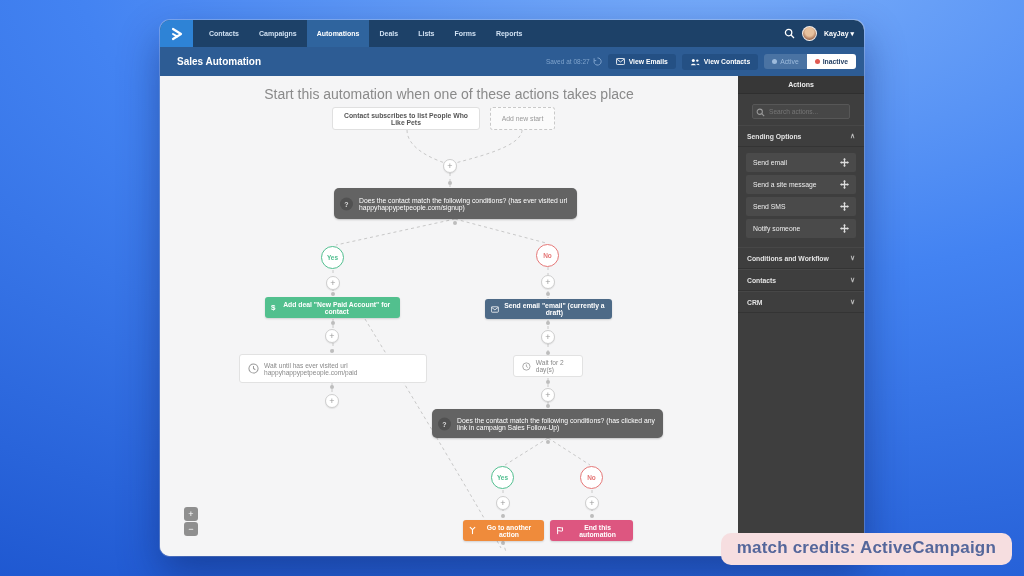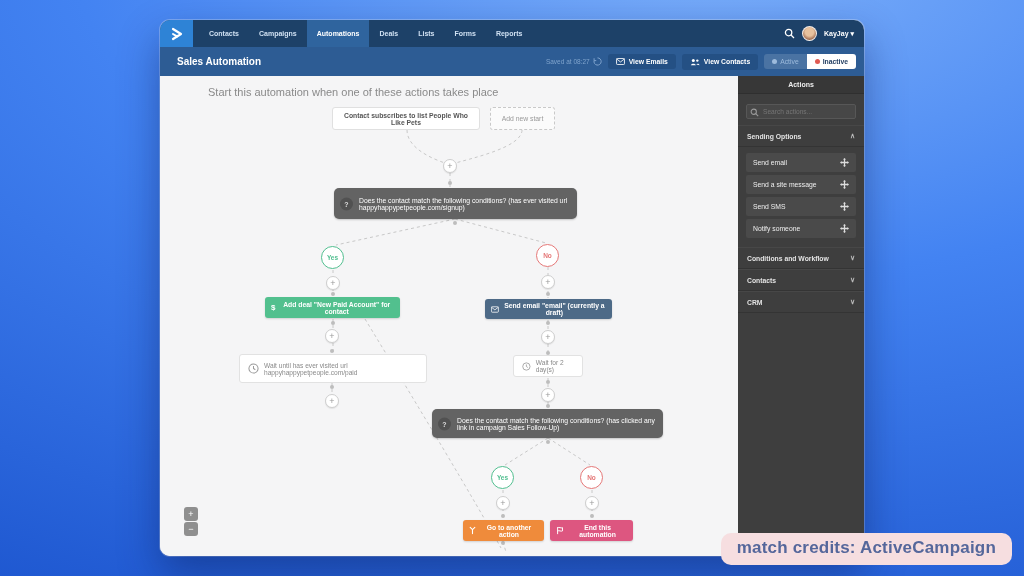--- a/index.html
+++ b/index.html
@@ -35,21 +35,21 @@
             padding:4px 8px; display:flex; align-items:center; gap:4px; cursor:pointer; }
   .toggle { display:flex; border-radius:3px; overflow:hidden; }
   .toggle-active { background:rgba(255,255,255,.14); color:#9dbbdc; font-size:6.8px; padding:4px 8px; display:flex; align-items:center; gap:3px; cursor:pointer; }
   .toggle-inactive { background:#fff; color:#1d3a5f; font-size:6.8px; font-weight:bold; padding:4px 8px; display:flex; align-items:center; gap:3px; cursor:pointer; }
   .dot { width:5px; height:5px; border-radius:50%; display:inline-block; }
   .dot-gray { background:#9dbbdc; } .dot-red { background:#e05a52; }
   
   .main { position:absolute; left:0; top:56px; width:100%; height:480px; display:flex; }
   .canvas { position:relative; width:578px; height:480px; background:#f5f5f6; }
   .canvas svg.connectors { position:absolute; left:0; top:0; }
-  .flow-heading { position:absolute; top:10px; width:100%; color:#8a8a8a; font-size:11px;margin-left:48px; }
+  .flow-heading { position:absolute; top:10px; width:100%; text-align:center; color:#8a8a8a; font-size:14px; }
   .node { position:absolute; display:flex; align-items:center; justify-content:center; gap:4px; text-align:center; }
   .box-white { background:#fff; border:1px solid #e0e0e0; border-radius:3px; font-size:6.8px; font-weight:bold; color:#555; padding:2px 6px; }
   .box-dashed { background:#fbfbfb; border:1px dashed #c9c9c9; border-radius:3px; font-size:6.8px; color:#999; }
   .node-cond { background:#636363; border-radius:5px; color:#fff; font-size:6.8px; text-align:left;
                padding:4px 8px 4px 25px; justify-content:flex-start; box-shadow:0 1px 2px rgba(0,0,0,.2); }
   .q-badge { position:absolute; left:6px; top:50%; transform:translateY(-50%); width:13px; height:13px; border-radius:50%;
              background:#515151; color:#ddd; font-size:7px; font-weight:bold; display:flex; align-items:center; justify-content:center; }
   .node-green { background:#52c08e; } .node-slate { background:#4d6a87; }
   .node-orange { background:#ef8b3b; } .node-pink { background:#dd5680; }
   .node-fill { border-radius:3px; color:#fff; font-size:6.8px; font-weight:bold; padding:2px 6px; box-shadow:0 1px 2px rgba(0,0,0,.15); }
@@ -62,21 +62,21 @@
   .plus { position:absolute; width:14px; height:14px; border-radius:50%; background:#fff; border:1px solid #cecece;
           color:#9a9a9a; font-size:9px; line-height:12px; text-align:center; cursor:pointer; box-shadow:0 1px 1px rgba(0,0,0,.08); }
   .icon-dollar { font-weight:bold; font-size:8px; }
   .zoomctl { position:absolute; left:24px; top:431px; display:flex; flex-direction:column; gap:1px; }
   .zoom-btn { width:14px; height:14px; background:#8f8f8f; color:#fff; border:none; border-radius:3px;
               font-size:9px; line-height:13px; text-align:center; cursor:pointer; }
   
   .sidebar { width:126px; height:480px; background:#3e3e3e; display:flex; flex-direction:column; }
   .sb-header { background:#373737; border-bottom:1px solid #2f2f2f; color:#eee; font-size:7px; font-weight:bold;
                text-align:center; padding:5px 0; }
-  .sb-search { position:relative; margin:6px 8px; }
+  .sb-search { position:relative; margin:6px 14px; }
   .sb-search input { width:100%; background:#474747; border:1px solid #575757; border-radius:2px; color:#ccc;
                      font-size:6.6px; padding:3px 5px 3px 16px; outline:none; font-family:inherit; }
   .sb-search .mag { position:absolute; left:4px; top:3px; }
   .sb-section { display:flex; align-items:center; justify-content:space-between; padding:6px 9px;
                 color:#e3e3e3; font-size:6.8px; font-weight:bold; border-top:1px solid #474747; border-bottom:1px solid #343434; cursor:pointer; }
   .sb-section:first-of-type { border-top:none; }
   .chev { color:#bbb; font-size:7px; }
   .sb-item { margin:3px 8px; background:#4a4a4a; border-radius:2px; padding:5px 7px; display:flex; align-items:center;
              justify-content:space-between; color:#eee; font-size:6.8px; cursor:grab; }
   .sb-items { padding:3px 0 6px 0; }

